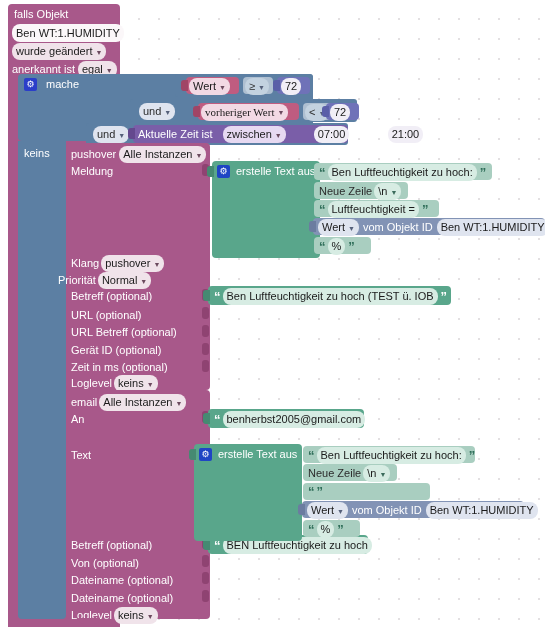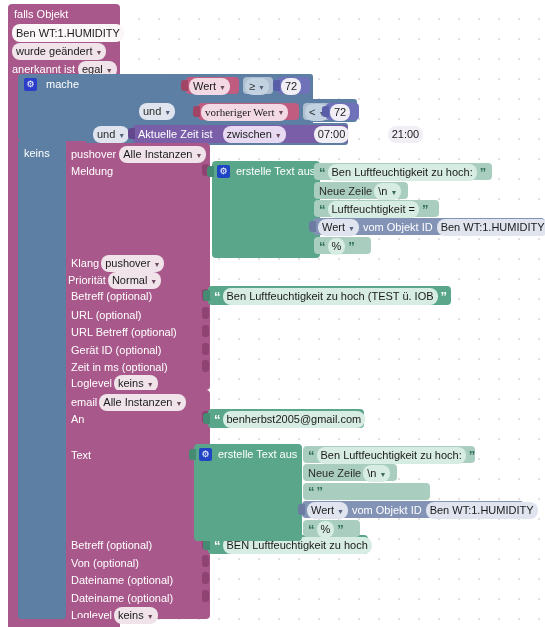--- a/index.html
+++ b/index.html
@@ -259,21 +259,21 @@
   <div class="b socket c-trigger-d" style="left:202px; top:164px;"></div>
 
   <div class="b row" style="left:71px; top:255px; gap:2px;">
     <span class="lbl">Klang</span>
     <span class="fld">
       <span>pushover</span>
       <span class="caret">▼</span>
     </span>
   </div>
 
-  <div class="b row" style="left:68px; top:272px; gap:2px;">
+  <div class="b row" style="left:58px; top:272px; gap:2px;">
     <span class="lbl">Priorität</span>
     <span class="fld">
       <span>Normal</span>
       <span class="caret">▼</span>
     </span>
   </div>
 
   <div class="b" style="left:71px; top:289px;">
     <span class="lbl">Betreff (optional)</span>
   </div>

